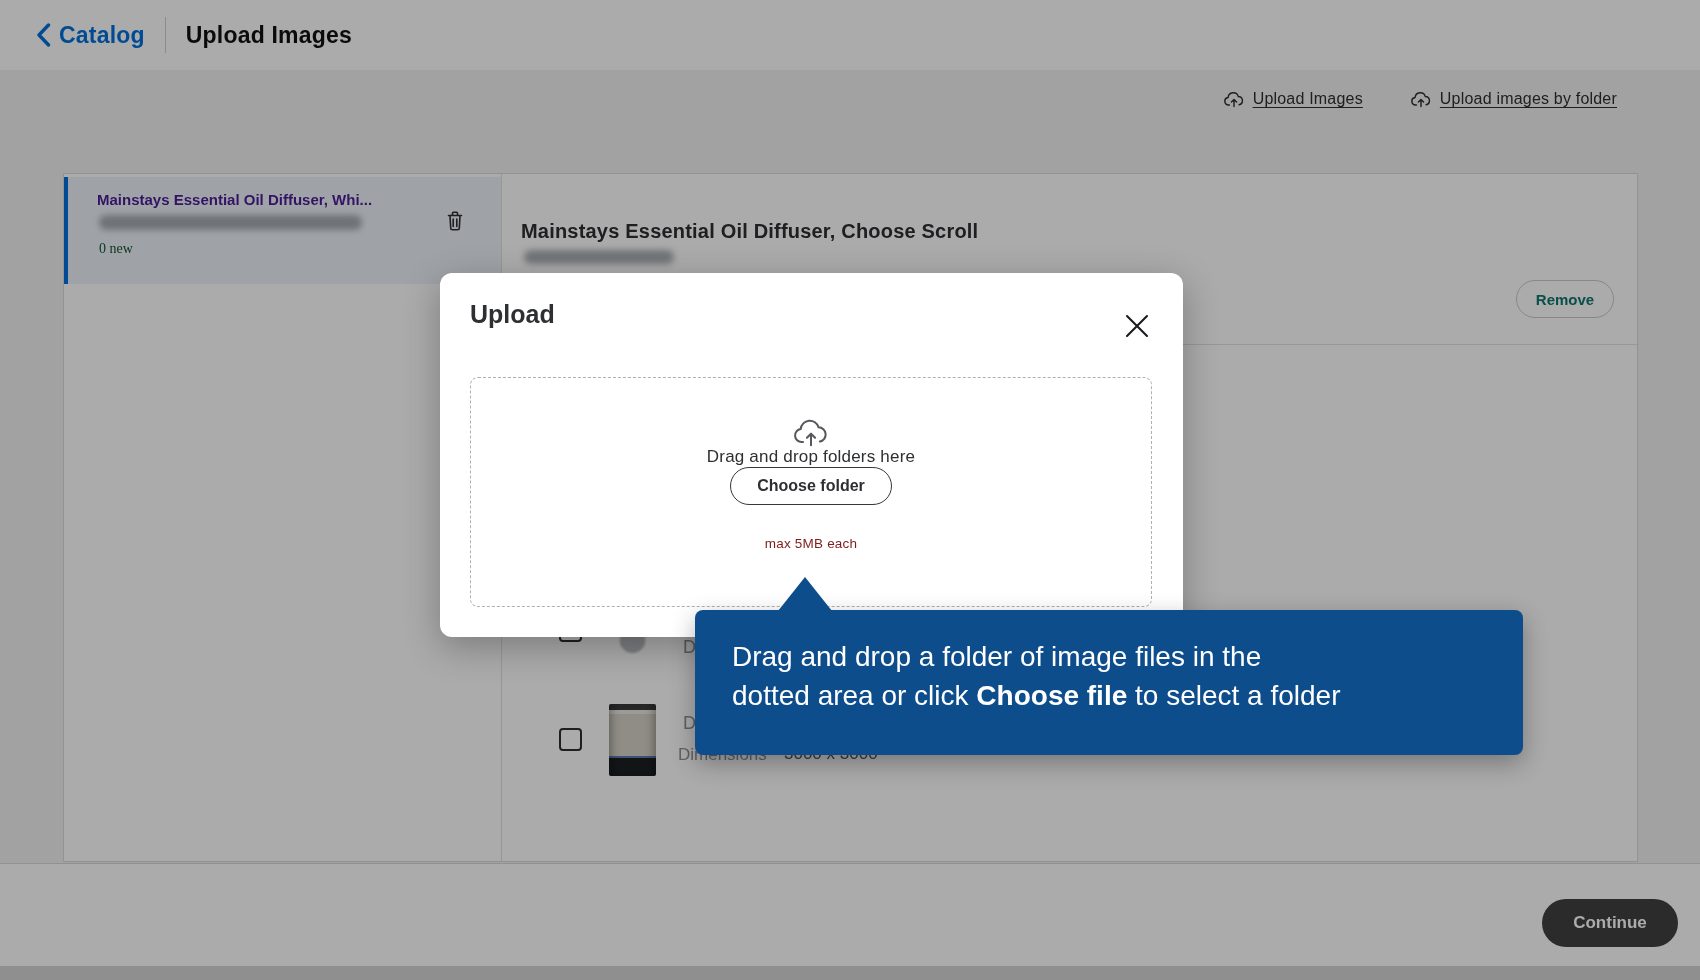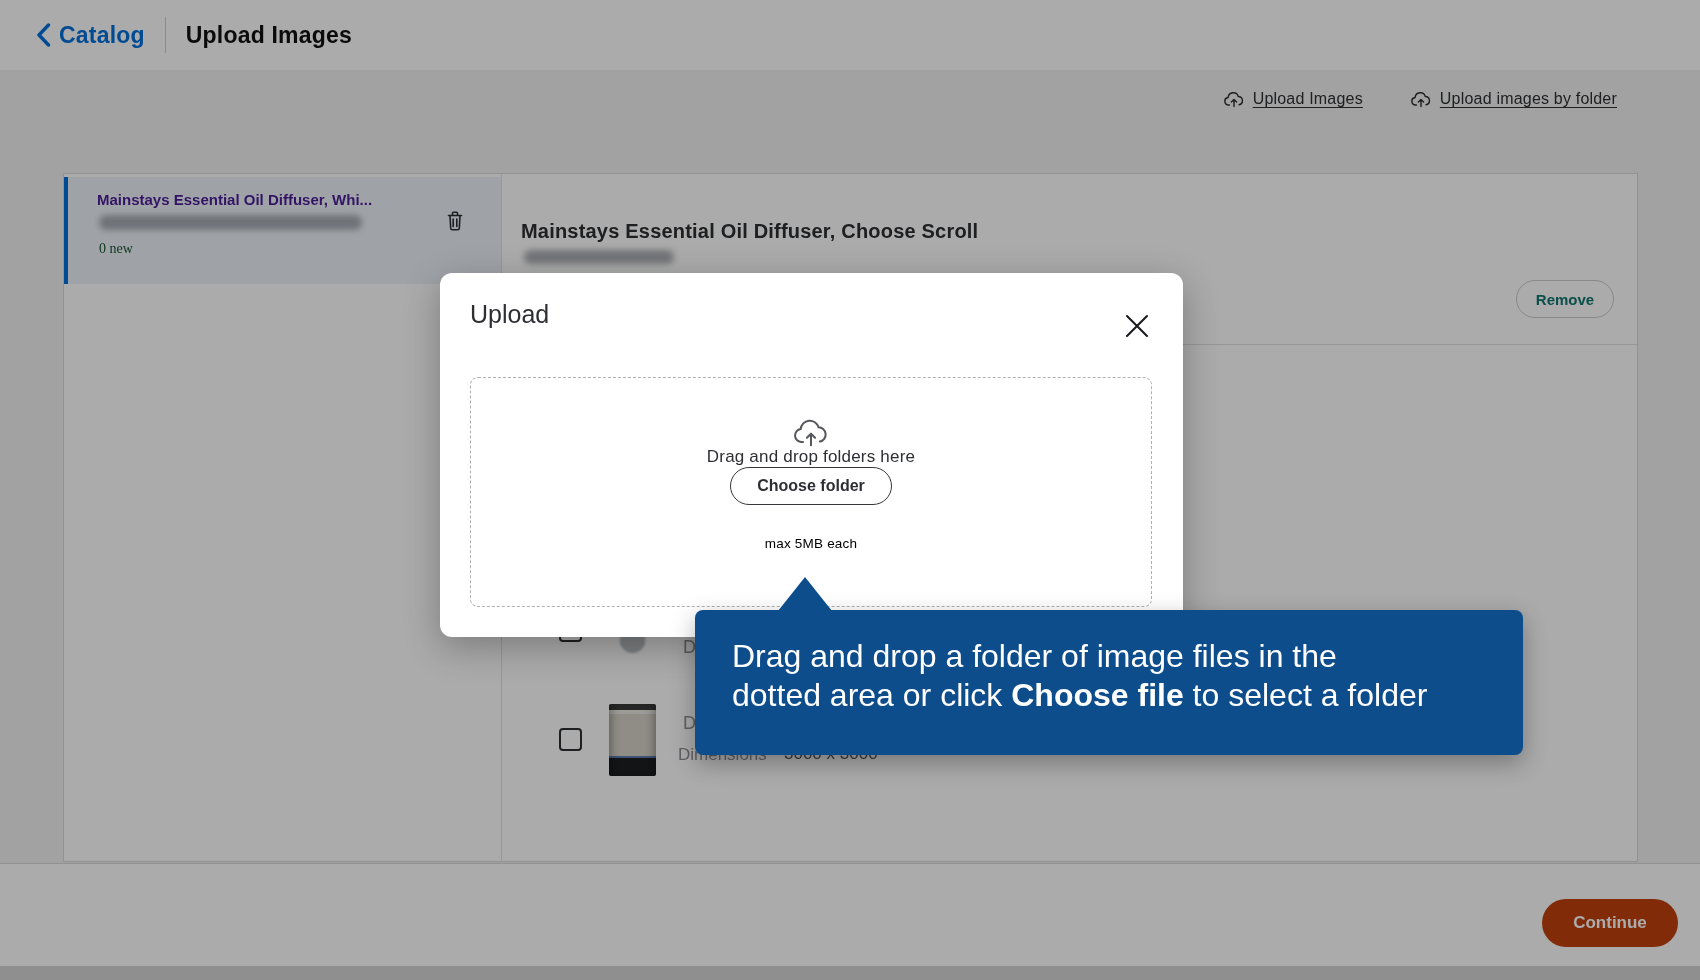--- a/index.html
+++ b/index.html
@@ -76,56 +76,56 @@
     filter:blur(.5px);
   }
 
   
   .footer-bar {
     position:absolute; left:0; top:863px; width:1700px; height:103px;
     background:#ffffff; border-top:1px solid #d8d8d8;
   }
   .continue-btn {
     position:absolute; right:22px; top:35px; width:136px; height:48px;
-    background:#c2410c; border:none; border-radius:24px; color:#fff;
+    background:#404040; border:none; border-radius:24px; color:#fff;
     font-size:17px; font-weight:700; cursor:pointer; font-family:"Liberation Sans", sans-serif;
   }
   .bottom-strip { position:absolute; left:0; top:966px; width:1700px; height:14px; background:#d5d5d5; }
 
   
   .scrim { position:absolute; inset:0; background:rgba(0,0,0,0.33); z-index:50; }
 
   
   .modal {
     position:absolute; left:440px; top:273px; width:743px; height:364px;
     background:#fff; border-radius:12px; z-index:60;
     box-shadow:0 10px 36px rgba(0,0,0,0.28);
   }
-  .modal-title { position:absolute; left:30px; top:27px; font-size:25px; font-weight:400; color:#2e2f32; }
+  .modal-title { position:absolute; left:30px; top:27px; font-size:25px; font-weight:700; color:#2e2f32; }
   .modal-close { position:absolute; right:33px; top:40px; width:26px; height:26px; cursor:pointer; }
   .dropzone {
     position:absolute; left:30px; top:104px; width:682px; height:230px;
     border:1.5px dashed #b0b0b0; border-radius:8px;
     display:flex; flex-direction:column; align-items:center; padding-top:40px;
   }
   .dz-instruction { font-size:17px; color:#2e2f32; margin-top:0; letter-spacing:.2px; }
   .choose-btn {
     height:38px; padding:0 26px; background:#fff;
     border:1.7px solid #35373b; border-radius:19px;
     font-size:16px; font-weight:700; color:#2e2f32; cursor:pointer;
     font-family:"Liberation Sans", sans-serif;
   }
-  .dz-hint { margin-top:31px; font-size:13.5px; color:#000000; letter-spacing:.2px; }
+  .dz-hint { margin-top:31px; font-size:13.5px; color:#7f1d1d; letter-spacing:.2px; }
 
   
   .coach-tooltip {
     position:absolute; left:695px; top:610px; width:828px; height:145px;
     background:#0e4d8c; border-radius:8px; z-index:70;
     box-shadow:0 8px 24px rgba(0,0,0,0.3);
-    color:#fff; padding:27px 30px 0 37px; font-size:32px; line-height:39px; font-weight:400;
+    color:#fff; padding:27px 30px 0 37px; font-size:28px; line-height:39px; font-weight:400;
   }
   .coach-tooltip .caret {
     position:absolute; left:83px; top:-33px; width:0; height:0;
     border-left:27px solid transparent; border-right:27px solid transparent;
     border-bottom:34px solid #0e4d8c;
   }
   .coach-tooltip b { font-weight:700; }
   svg { display:block; }
 </style>
 </head>

